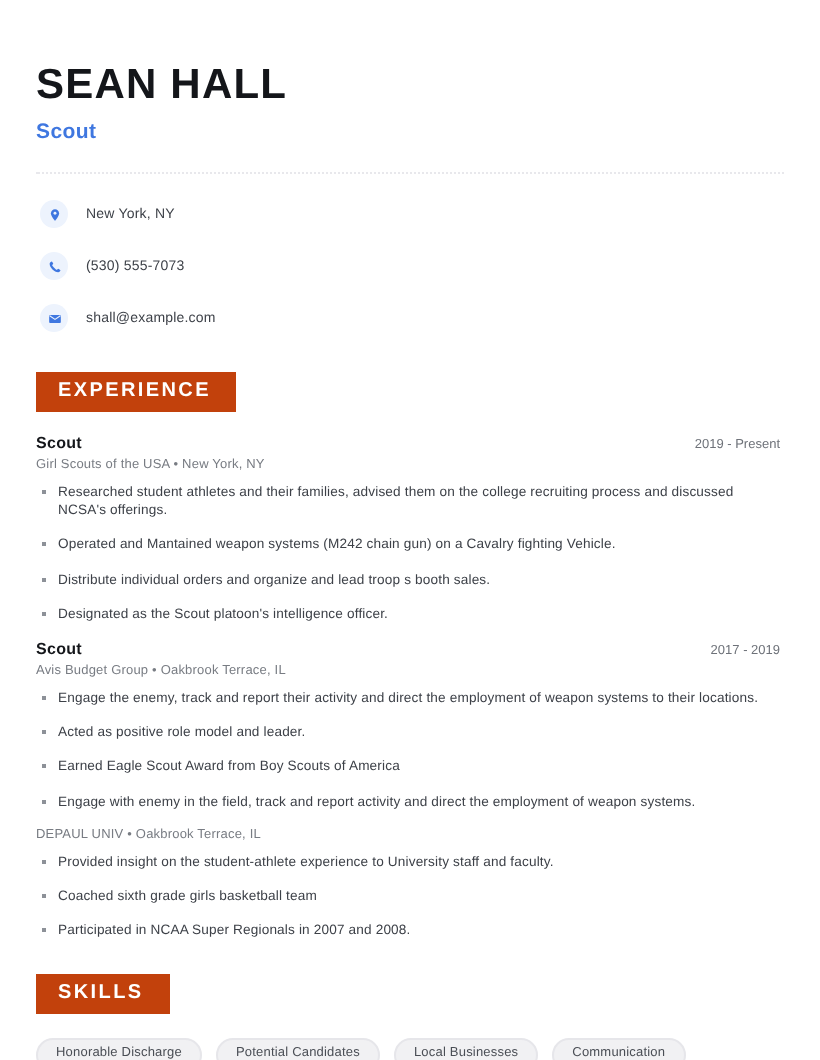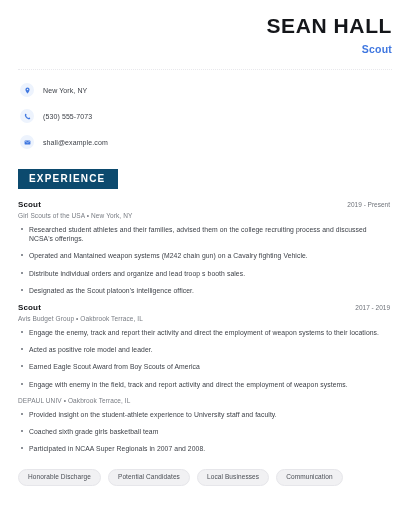--- a/index.html
+++ b/index.html
@@ -18,22 +18,22 @@
   .page {
     width: 410px;
     height: 530px;
     box-sizing: border-box;
     padding: 0 18px;
     position: relative;
   }
 
   
   .resume-header {
-    text-align: right;
-    padding-top: 14px;
+    text-align: left;
+    padding-top: 31px;
   }
   .full-name {
     font-size: 21px;
     font-weight: bold;
     letter-spacing: 0.6px;
     color: #14161a;
     line-height: 1.15;
   }
   .job-title {
     font-size: 10.5px;
@@ -79,21 +79,21 @@
     margin-left: 9px;
     letter-spacing: 0.1px;
   }
 
   
   .section {
     margin-top: 16px;
   }
   .section-badge {
     display: inline-block;
-    background: #0c4a6e;
+    background: #c2410c;
     color: #ffffff;
     font-size: 10px;
     font-weight: bold;
     letter-spacing: 1.2px;
     padding: 5px 13px 5px 11px;
     line-height: 1;
   }
 
   
   .entries {
@@ -248,20 +248,21 @@
           <ul class="bullets">
             <li class="bullet">Provided insight on the student-athlete experience to University staff and faculty.</li>
             <li class="bullet">Coached sixth grade girls basketball team</li>
             <li class="bullet">Participated in NCAA Super Regionals in 2007 and 2008.</li>
           </ul>
         </div>
       </div>
   </div>
 
   <div class="section">
+    <span class="section-badge">SKILLS</span>
     <div class="skills-wrap" id="skills-wrap">
         <span class="skill-pill">Honorable Discharge</span>
         <span class="skill-pill">Potential Candidates</span>
         <span class="skill-pill">Local Businesses</span>
         <span class="skill-pill">Communication</span>
       </div>
   </div>
 
 </div>
 

